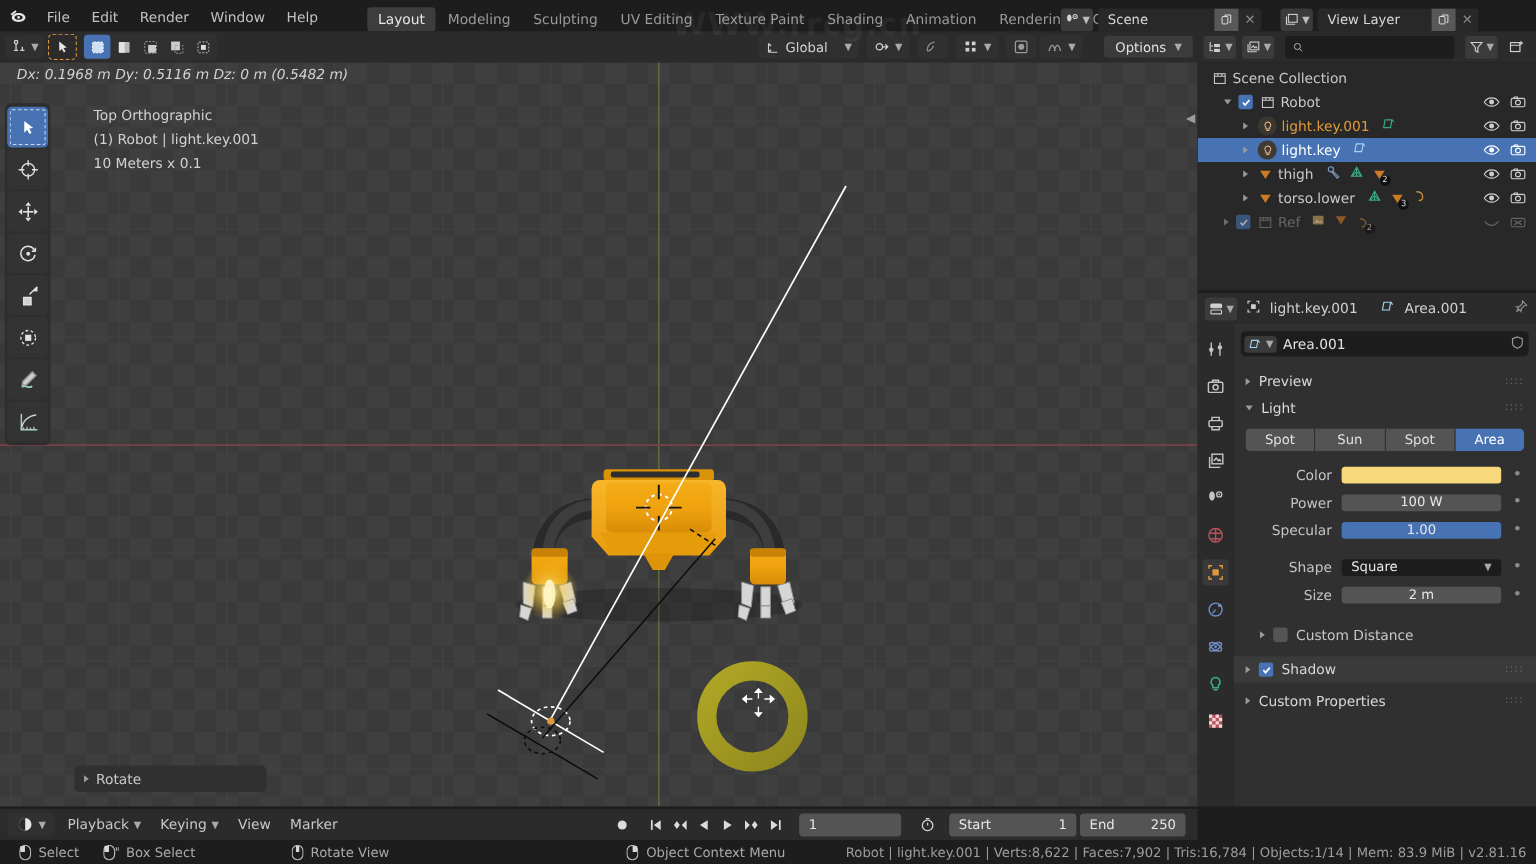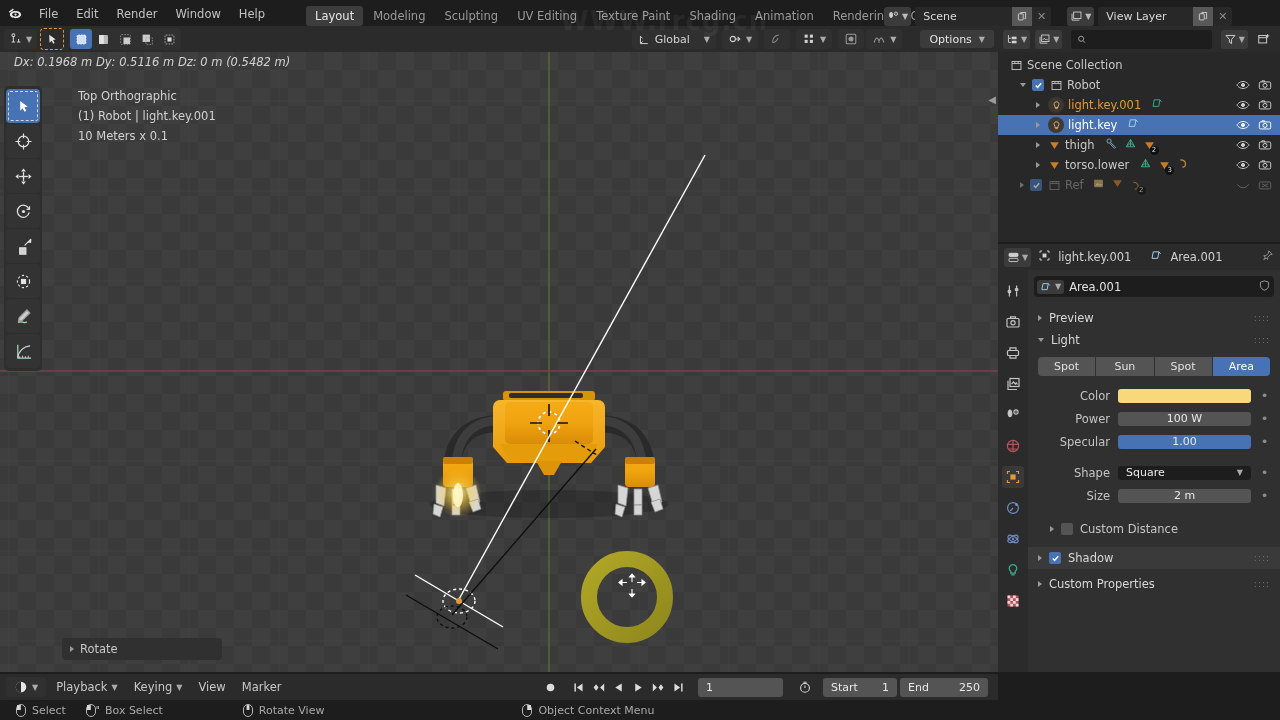--- a/index.html
+++ b/index.html
@@ -626,21 +626,21 @@
     </div>
     <div class="frame-field" style="margin-left:10px">
       <span>1</span>
     </div>
     <div class="playbtn" style="margin-left:12px">
       <svg width="14" height="14" viewBox="0 0 16 16" fill="none" stroke="#d8d8d8" stroke-width="1.2">
         <circle cx="8" cy="9" r="5"></circle>
           <path d="M8 9V6.4M6.2 2.6h3.6"></path>
         </svg>
     </div>
-    <div class="range-field" style="margin-left:8px; width:74px; justify-content:space-between">
+    <div class="range-field" style="margin-left:8px; width:106px; justify-content:space-between">
       <span>Start</span>
       <span>1</span>
     </div>
     <div class="range-field" style="margin-left:3px; width:88px; justify-content:space-between; margin-right:4px">
       <span>End</span>
       <span>250</span>
     </div>
   </div>
 
   <div id="statusbar">
@@ -666,20 +666,21 @@
         </svg>
       <span>Rotate View</span>
     </div>
     <div class="status-item" style="margin-left:198px">
       <svg width="10" height="13" viewBox="0 0 10 13">
           <rect x="0.5" y="0.5" width="9" height="12" rx="4.5" fill="none" stroke="#b5b5b5"></rect>
           <path d="M5.2 1H9v5H5.2z" fill="#d8d8d8"></path>
         </svg>
       <span>Object Context Menu</span>
     </div>
+    <div id="status-right">Robot | light.key.001 | Verts:8,622 | Faces:7,902 | Tris:16,784 | Objects:1/14 | Mem: 83.9 MiB | v2.81.16</div>
   </div>
 
   <div id="outliner-header">
     <div class="dropdown-ico">
       <svg width="13" height="13" viewBox="0 0 16 16" fill="none" stroke="#d0d0d0" stroke-width="1.1">
         <path d="M3 2.5v9h3M6 6.5H3"></path>
           <rect x="7" y="4.5" width="6" height="3.2" fill="#d0d0d0" stroke="none"></rect>
         <rect x="7" y="9.5" width="6" height="3.2" fill="#d0d0d0" stroke="none"></rect>
         </svg>
       <span style="color:#aaa;font-size:8px;">▼</span>

